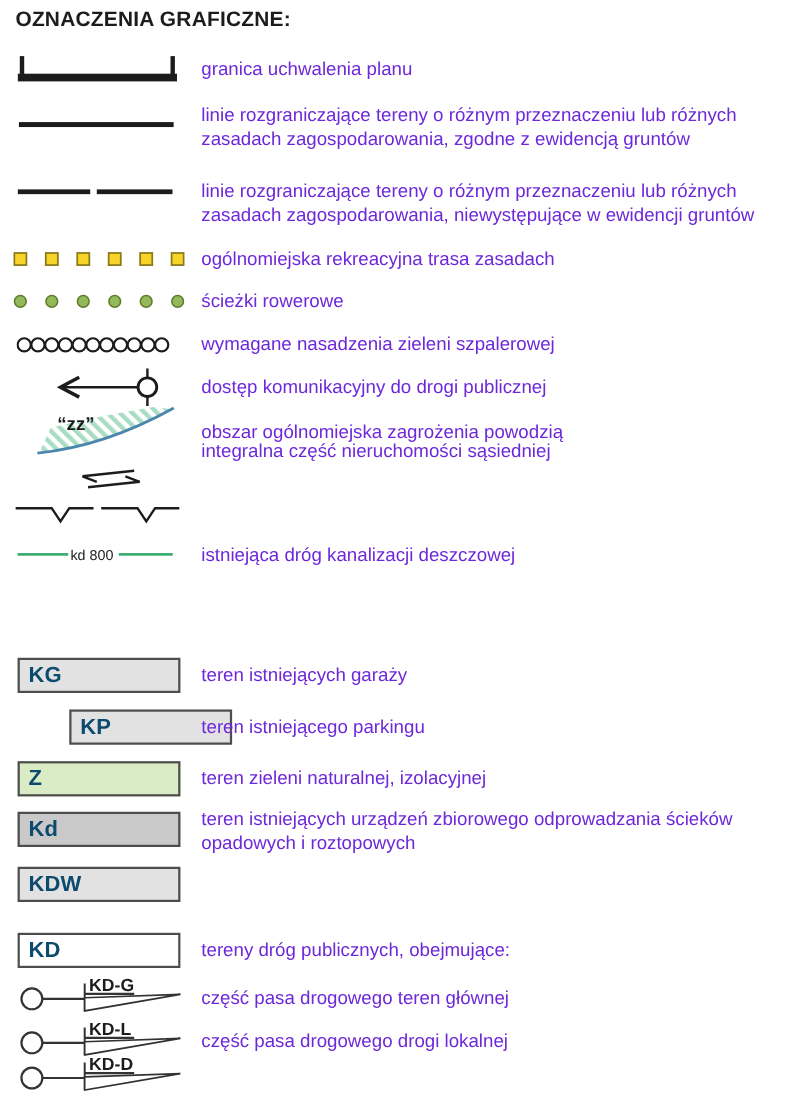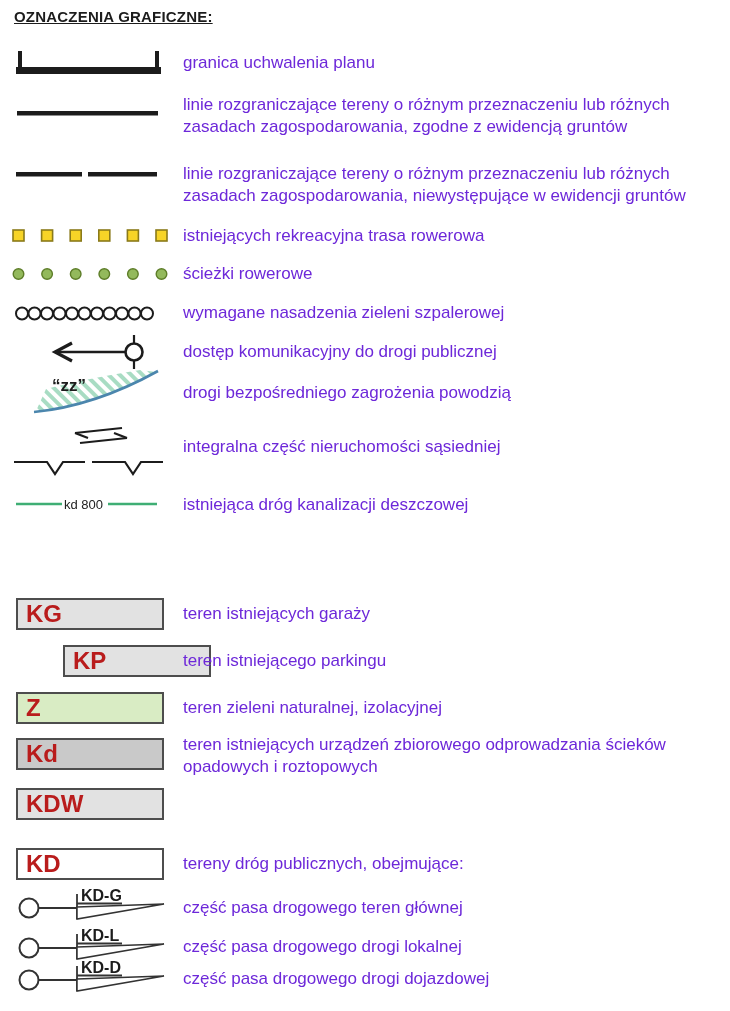--- a/index.html
+++ b/index.html
@@ -1,22 +1,22 @@
 <!DOCTYPE html>
 <html><head>
 <meta charset="utf-8">
 <style>
   html,body{margin:0;padding:0;background:#fff;}
   .page{position:relative;width:730px;height:1011px;background:#ffffff;
         font-family:"Liberation Sans","DejaVu Sans",sans-serif;overflow:hidden;}
-  .sec-title{position:absolute;left:14px;font-size:15px;font-weight:bold;color:#1c1c1c;letter-spacing:.2px;text-decoration:underline;}
+  .sec-title{position:absolute;left:14px;font-size:19px;font-weight:bold;color:#1c1c1c;letter-spacing:.2px;}
   .lbl{position:absolute;left:183px;width:540px;font-size:17px;line-height:22px;color:#6d28d9;}
   .sym{position:absolute;}
   .zone-box{position:absolute;left:16px;width:136px;height:28px;border:2px solid #4d4d4d;
-            font-size:24px;font-weight:bold;color:#b91c1c;padding-left:8px;line-height:28px;}
+            font-size:20px;font-weight:bold;color:#0c4a6e;padding-left:8px;line-height:28px;}
   svg text{font-family:"Liberation Sans","DejaVu Sans",sans-serif;}
 </style>
 </head>
 <body>
 
 <div class="page">
 
   <div class="sec-title" style="top:8px">OZNACZENIA GRAFICZNE:</div>
 
   <svg class="sym" style="left:16px;top:51px" width="145" height="26" viewBox="0 0 145 26">
@@ -40,21 +40,21 @@
   <svg class="sym" style="left:12px;top:229px" width="156" height="14" viewBox="0 0 156 14">
     <g stroke="#8a7a1a" stroke-width="1.6">
       <rect x="1" y="1" width="11" height="11" fill="#f7d427"></rect>
       <rect x="29.6" y="1" width="11" height="11" fill="#f7d427"></rect>
       <rect x="58.2" y="1" width="11" height="11" fill="#f7d427"></rect>
       <rect x="86.8" y="1" width="11" height="11" fill="#f7d427"></rect>
       <rect x="115.4" y="1" width="11" height="11" fill="#f7d427"></rect>
       <rect x="144" y="1" width="11" height="11" fill="#f7d427"></rect>
     </g>
   </svg>
-  <div class="lbl" style="top:225px">istniejących rekreacyjna trasa rowerowa</div>
+  <div class="lbl" style="top:225px">ogólnomiejska rekreacyjna trasa zasadach</div>
 
   <svg class="sym" style="left:12px;top:267px" width="156" height="14" viewBox="0 0 156 14">
     <g stroke="#5d7d28" stroke-width="1.4">
       <circle cx="6.5" cy="7" r="5.3" fill="#93b95c"></circle>
       <circle cx="35.1" cy="7" r="5.3" fill="#93b95c"></circle>
       <circle cx="63.7" cy="7" r="5.3" fill="#93b95c"></circle>
       <circle cx="92.3" cy="7" r="5.3" fill="#93b95c"></circle>
       <circle cx="120.9" cy="7" r="5.3" fill="#93b95c"></circle>
       <circle cx="149.5" cy="7" r="5.3" fill="#93b95c"></circle>
     </g>
@@ -90,29 +90,29 @@
     <defs>
       <pattern id="hatch" width="8" height="8" patternUnits="userSpaceOnUse" patternTransform="rotate(-45)">
         <rect width="8" height="8" fill="#ffffff"></rect>
         <rect width="4" height="8" fill="#a8dcc3"></rect>
       </pattern>
     </defs>
     <path d="M6,44 Q65,37 126,5 L110,3 Q55,12 16,22 Z" fill="url(#hatch)" stroke="none"></path>
     <path d="M4,45 Q65,39 128,4" fill="none" stroke-width="2.6" stroke="#4b86ad"></path>
     <text x="22" y="24" font-size="17" font-weight="bold" fill="#1c1c1c">“zz”</text>
   </svg>
-  <div class="lbl" style="top:382px">drogi bezpośredniego zagrożenia powodzią</div>
+  <div class="lbl" style="top:382px">obszar ogólnomiejska zagrożenia powodzią</div>
 
   <svg class="sym" style="left:60px;top:424px" width="78" height="24" viewBox="0 0 78 24">
     <path d="M15,9 L62,4" fill="none" stroke="#1c1c1c" stroke-width="2.2"></path>
     <path d="M15,9 L28,14" fill="none" stroke="#1c1c1c" stroke-width="2.2"></path>
     <path d="M20,19 L67,14" fill="none" stroke="#1c1c1c" stroke-width="2.2"></path>
     <path d="M67,14 L54,9" fill="none" stroke="#1c1c1c" stroke-width="2.2"></path>
   </svg>
-  <div class="lbl" style="top:436px">integralna część nieruchomości sąsiedniej</div>
+  <div class="lbl" style="top:399px">integralna część nieruchomości sąsiedniej</div>
 
   <svg class="sym" style="left:14px;top:457px" width="150" height="22" viewBox="0 0 150 22">
     <path d="M0,5 L33,5 L41,17 L49,5 L71,5" fill="none" stroke="#1c1c1c" stroke-width="2.2"></path>
     <path d="M78,5 L111,5 L119,17 L127,5 L149,5" fill="none" stroke="#1c1c1c" stroke-width="2.2"></path>
   </svg>
 
   <svg class="sym" style="left:14px;top:495px" width="146" height="18" viewBox="0 0 146 18">
     <path d="M2,9 L48,9 M94,9 L143,9" fill="none" stroke-width="2.4" stroke="#3fae74"></path>
     <text x="50" y="14" font-size="13" fill="#222">kd 800</text>
   </svg>
@@ -169,15 +169,14 @@
   <div class="lbl" style="top:936px">część pasa drogowego drogi lokalnej</div>
 
   <svg class="sym" style="left:14px;top:958px" width="170" height="44" viewBox="0 0 170 44">
     <circle cx="15" cy="22" r="9.5" fill="#ffffff" stroke="#333" stroke-width="2"></circle>
     <line x1="25" y1="22" x2="63" y2="22" stroke="#333" stroke-width="2"></line>
     <line x1="63" y1="8" x2="63" y2="33" stroke="#333" stroke-width="1.8"></line>
     <line x1="63" y1="17.5" x2="108" y2="17.5" stroke="#333" stroke-width="2"></line>
     <path d="M63,21 L150,18 L63,33 Z" fill="#ffffff" stroke="#333" stroke-width="1.5"></path>
     <text x="67" y="15" font-size="16" font-weight="bold" fill="#1c1c1c">KD-D</text>
   </svg>
-  <div class="lbl" style="top:968px">część pasa drogowego drogi dojazdowej</div>
 
 </div>
 
 </body></html>

